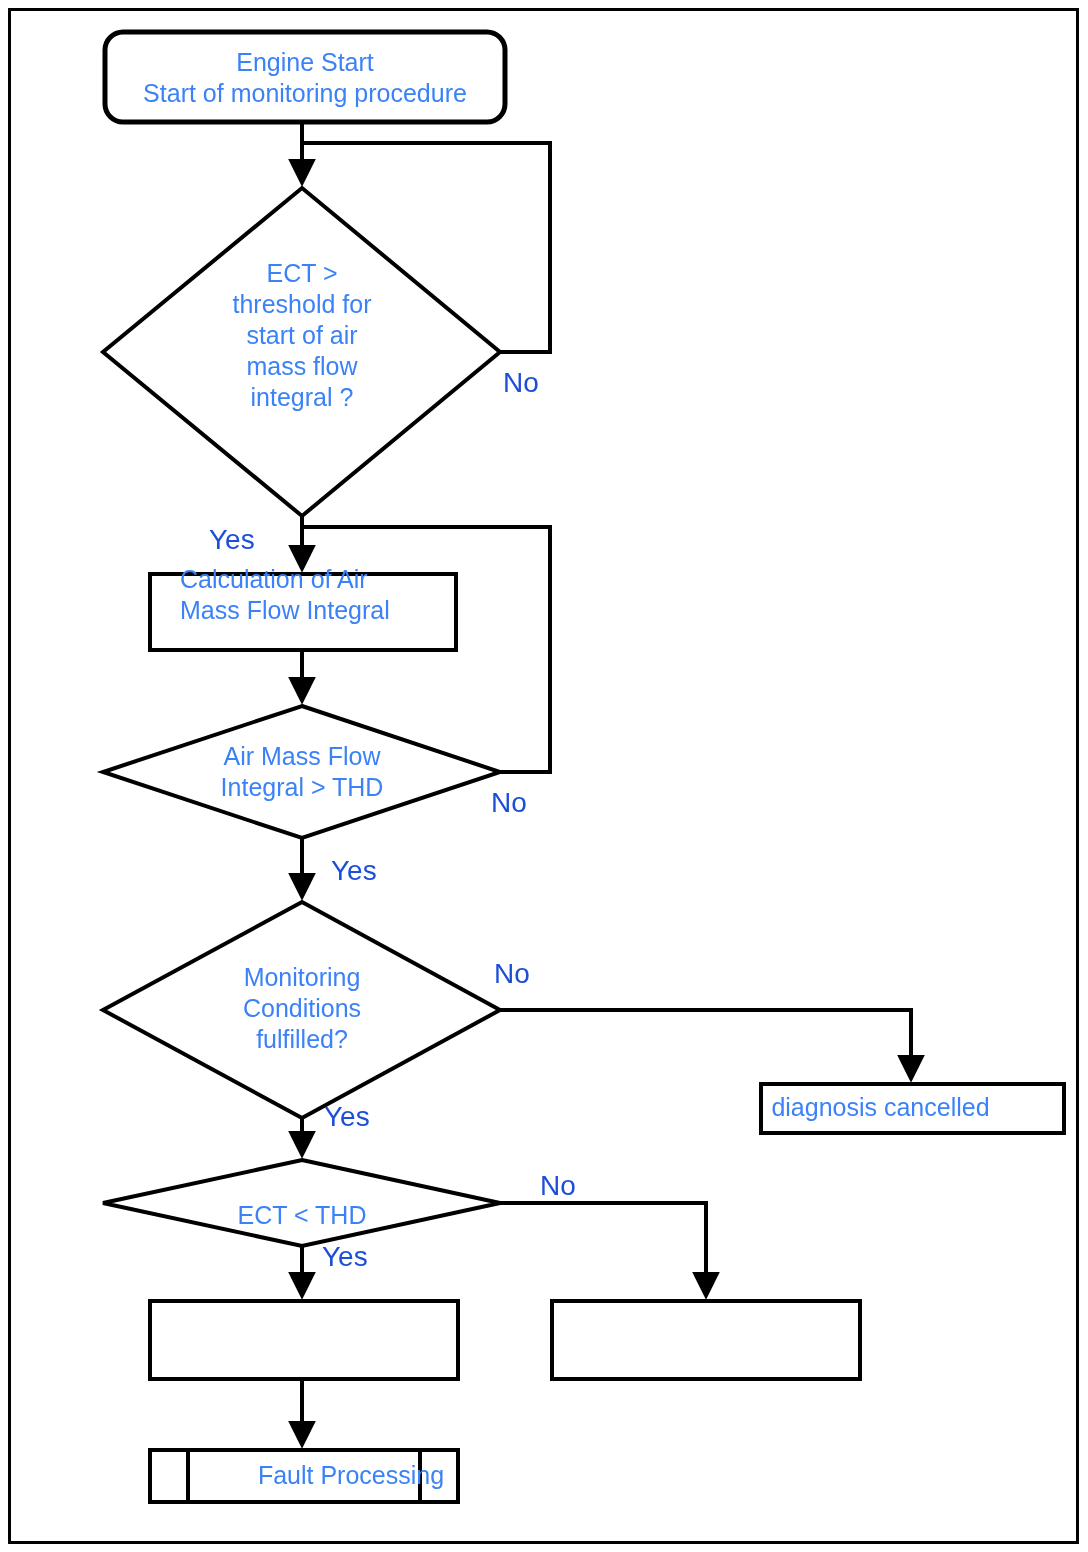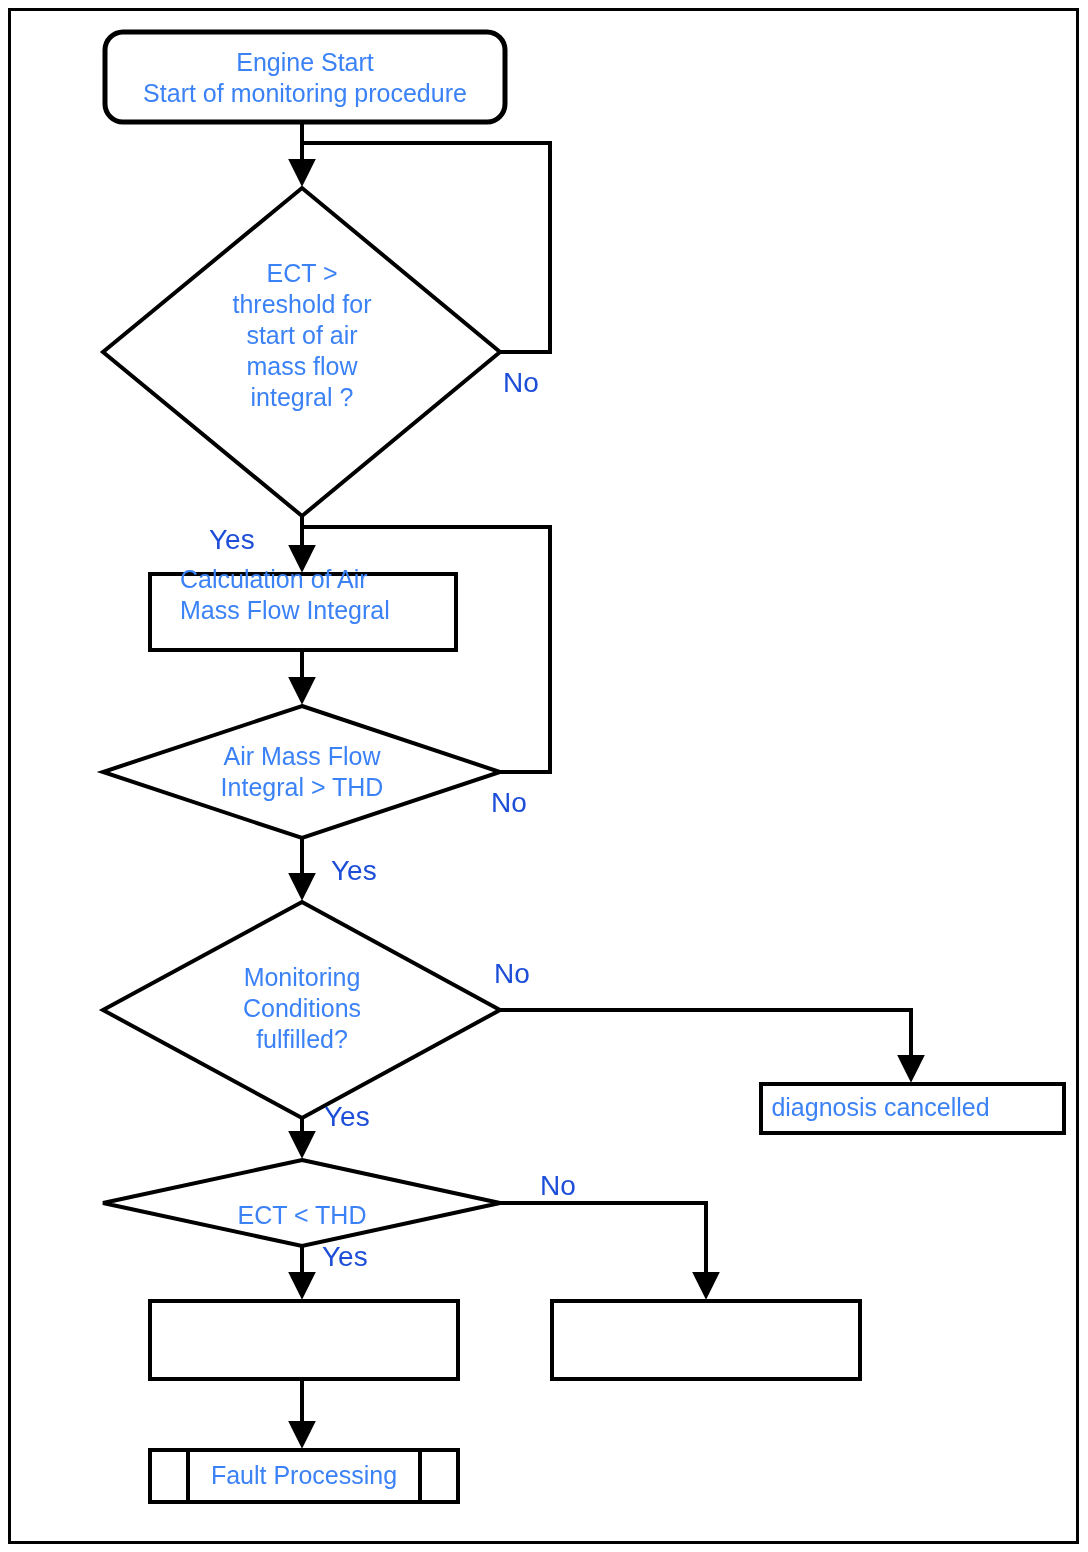--- a/index.html
+++ b/index.html
@@ -120,21 +120,21 @@
   <div class="node-text ctr" style="left:182px; top:962px; width:240px;">Monitoring
 Conditions
 fulfilled?</div>
 
   <div class="node-text ctr" style="left:734px; top:1092px; width:293px;">diagnosis cancelled</div>
 
   <div class="node-text ctr" style="left:182px; top:1200px; width:240px;">ECT &lt; THD</div>
 
 
 
-  <div class="node-text ctr" style="left:191px; top:1460px; width:226px;">Fault Processing</div>
+  <div class="node-text ctr" style="left:191px; top:1460px; width:226px;padding-left:47px;">Fault Processing</div>
 
   <div class="edge-label" style="left:503px; top:368px;">No</div>
 
   <div class="edge-label" style="left:209px; top:525px;">Yes</div>
 
   <div class="edge-label" style="left:491px; top:788px;">No</div>
 
   <div class="edge-label" style="left:331px; top:856px;">Yes</div>
 
   <div class="edge-label" style="left:494px; top:959px;">No</div>

